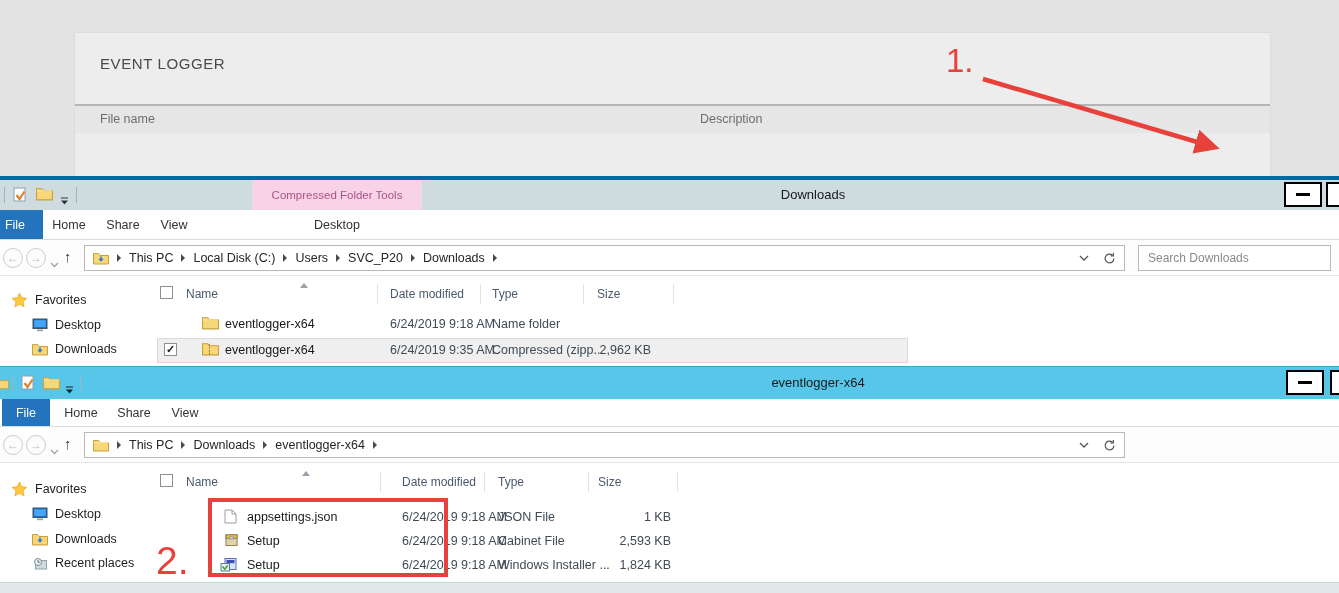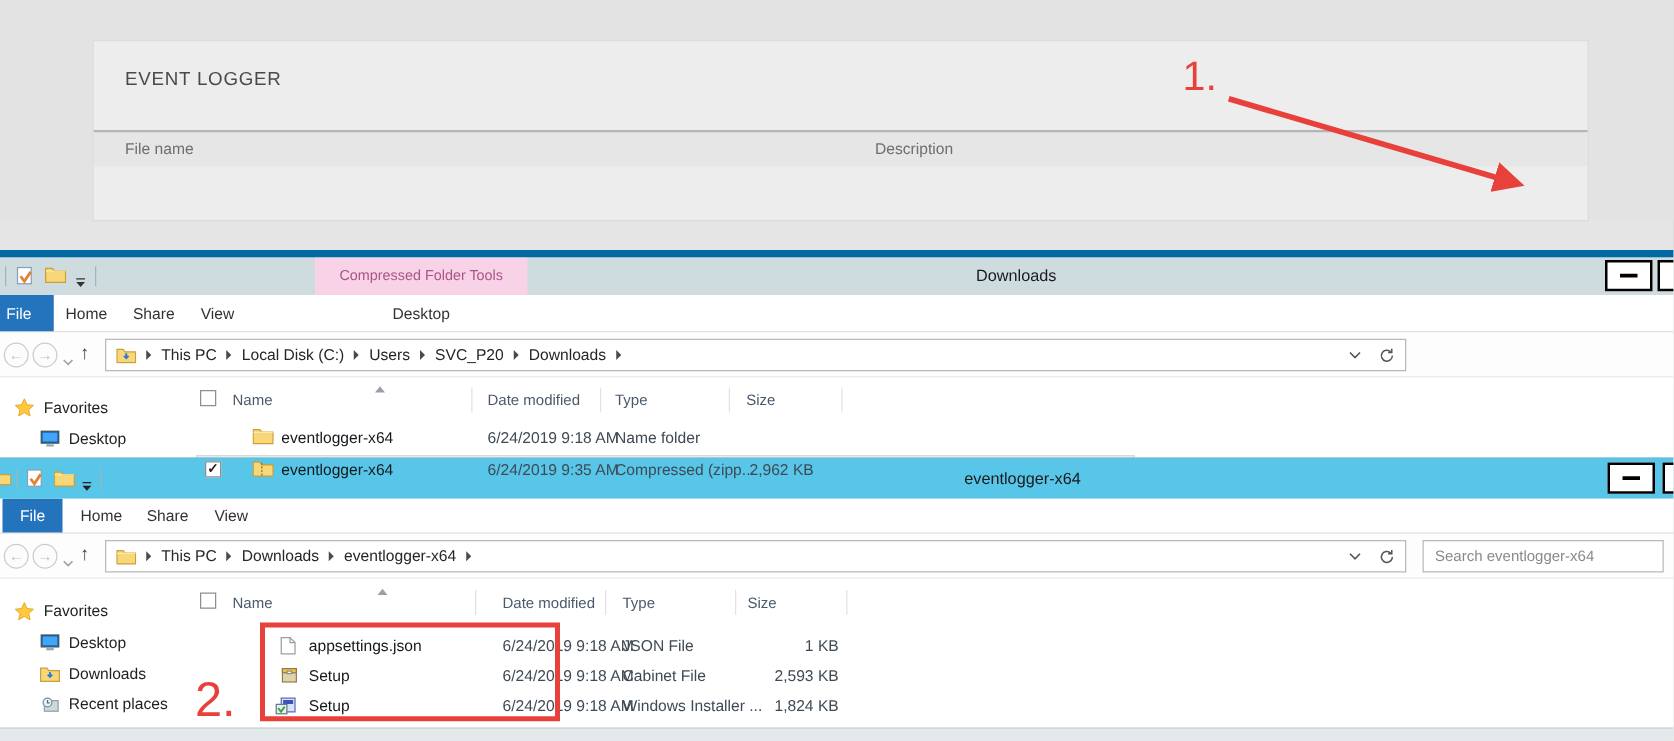--- a/index.html
+++ b/index.html
@@ -15,21 +15,21 @@
   .card-header .h1{position:absolute;left:25px;top:6px;font-size:12.5px;color:#6e6e6e;}
   .card-header .h2{position:absolute;left:625px;top:6px;font-size:12.5px;color:#6e6e6e;}
   .card-row{position:absolute;left:0;top:100px;width:100%;height:43px;background:#ffffff;}
   .card-row .vline{position:absolute;left:618px;top:0;width:1px;height:100%;background:#e2e2e2;}
   .card-row .fname{position:absolute;left:25px;top:13px;font-size:13px;color:#3c3c3c;}
   .card-row .fdesc{position:absolute;left:625px;top:13px;font-size:13px;color:#3c3c3c;}
   .dl-icon{position:absolute;right:24px;top:10px;width:22px;height:21px;}
 
   
   .win{position:absolute;left:0;width:1339px;background:#fff;overflow:hidden;}
-  .win1{top:176px;height:190px;border-top:6px solid #0369a1;margin-top:24px;}
+  .win1{top:176px;height:190px;border-top:4px solid #0369a1;}
   .win2{top:366px;height:227px;border-top:1px solid #35aacd;}
   .titlebar{position:absolute;left:0;top:0;width:100%;}
   .tb1{height:30px;background:#cedce0;}
   .tb2{height:32px;background:#57c6e9;}
   .qat-sep{position:absolute;width:1px;height:16px;top:7px;background:#9fb5bb;}
   .qat-ic{position:absolute;top:7px;}
   .win-title{position:absolute;transform:translateX(-50%);font-size:13px;color:#1a1a1a;white-space:nowrap;}
   .ctx-tab{position:absolute;left:252px;top:0;width:170px;height:30px;background:#f8d2e6;display:flex;align-items:center;justify-content:center;font-size:11.5px;color:#aa5588;}
   .winbtn{position:absolute;width:38px;height:25px;background:#fff;border:2px solid #000;display:flex;align-items:center;justify-content:center;}
   .glyph-min{width:14px;height:3px;background:#000;}
@@ -162,20 +162,23 @@
               </svg>
           </span>
           <span style="display:flex">
             <svg width="13" height="13" viewBox="0 0 16 16">
                 <path d="M13.4 8A5.4 5.4 0 1 1 11.6 4" fill="none" stroke="#555" stroke-width="1.5"></path>
                 <path d="M12.8 1.2v3.6H9.2" fill="none" stroke="#555" stroke-width="1.5"></path>
               </svg>
           </span>
         </span>
       </div>
+      <div class="searchbox">
+        <input readonly="" placeholder="Search Downloads" style="">
+      </div>
     </div>
     <div class="content c1">
       <div class="side-item" style="left:11px;top:14px">
         <span style="display:flex">
             <svg width="17" height="16" viewBox="0 0 24 23">
               <path d="M12 1.5l3.2 6.9 7.3.7-5.5 5 1.6 7.2L12 17.5l-6.6 3.8 1.6-7.2-5.5-5 7.3-.7z" fill="#ffc83d" stroke="#e3a21a"></path>
             </svg>
           </span>
         <span>Favorites</span>
       </div>
@@ -315,23 +318,20 @@
               </svg>
           </span>
           <span style="display:flex">
             <svg width="13" height="13" viewBox="0 0 16 16">
                 <path d="M13.4 8A5.4 5.4 0 1 1 11.6 4" fill="none" stroke="#555" stroke-width="1.5"></path>
                 <path d="M12.8 1.2v3.6H9.2" fill="none" stroke="#555" stroke-width="1.5"></path>
               </svg>
           </span>
         </span>
       </div>
-      <div class="searchbox">
-        <input readonly="" placeholder="Search eventlogger-x64" style="">
-      </div>
     </div>
     <div class="content c2">
       <div class="side-item" style="left:11px;top:16px">
         <span style="display:flex">
             <svg width="17" height="16" viewBox="0 0 24 23">
               <path d="M12 1.5l3.2 6.9 7.3.7-5.5 5 1.6 7.2L12 17.5l-6.6 3.8 1.6-7.2-5.5-5 7.3-.7z" fill="#ffc83d" stroke="#e3a21a"></path>
             </svg>
           </span>
         <span>Favorites</span>
       </div>

